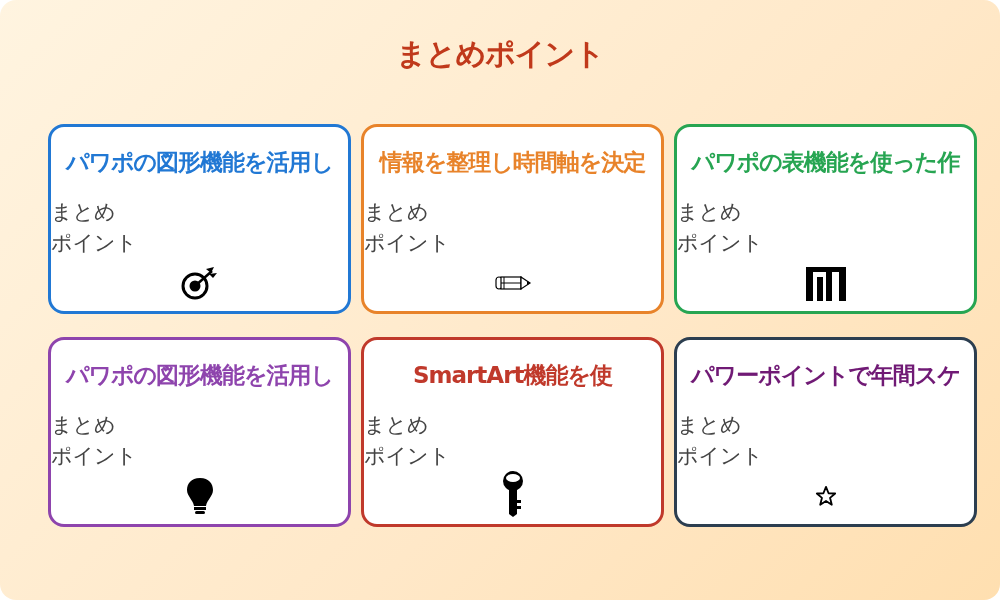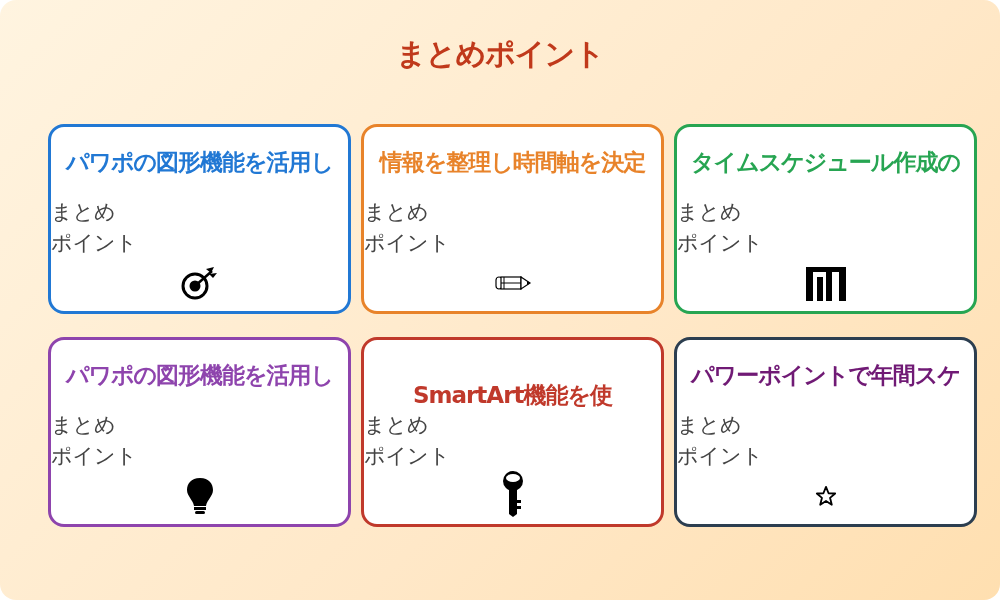--- a/index.html
+++ b/index.html
@@ -66,21 +66,21 @@
         <rect x="8" y="4" width="20" height="12" fill="#fff" stroke="#000" stroke-width="1.2"></rect>
         <line x1="8" y1="10" x2="28" y2="10" stroke="#000" stroke-width="1"></line>
         <line x1="11" y1="4" x2="11" y2="16" stroke="#000" stroke-width="1"></line>
         <path d="M28 4 L37 10 L28 16 Z" fill="#fff" stroke="#000" stroke-width="1.2"></path>
         <path d="M34 8 L37 10 L34 12 Z" fill="#000"></path>
       </svg>
     </div>
   </div>
 
   <div class="card" style="left:674px; top:124px; border-color:#27a552;">
-    <div class="card-title" style="color:#27a552;">タイムスケジュール作成の</div>
+    <div class="card-title" style="color:#27a552;">パワポの表機能を使った作</div>
     <div class="card-sub">
       <div>まとめ</div>
       <div>ポイント</div>
     </div>
     <div class="card-icon">
       <svg width="40" height="36" viewBox="0 0 40 36">
         <rect x="0" y="2" width="40" height="5" fill="#000"></rect>
         <rect x="0" y="2" width="7" height="34" fill="#000"></rect>
         <rect x="11" y="12" width="6" height="24" fill="#000"></rect>
         <rect x="20" y="2" width="6" height="34" fill="#000"></rect>
@@ -98,21 +98,21 @@
     <div class="card-icon">
       <svg width="30" height="40" viewBox="0 0 30 40">
         <path d="M15 2 C6 2 2 8 2 14 C2 20 8 24 9 30 L21 30 C22 24 28 20 28 14 C28 8 24 2 15 2 Z" fill="#000"></path>
         <rect x="9" y="31" width="12" height="3" fill="#000"></rect>
         <rect x="10" y="35" width="10" height="3" rx="1.5" fill="#000"></rect>
       </svg>
     </div>
   </div>
 
   <div class="card" style="left:361px; top:337px; border-color:#c0392b;">
-    <div class="card-title" style="color:#c0392b;margin-top:20px;">SmartArt機能を使</div>
+    <div class="card-title" style="color:#c0392b;">SmartArt機能を使</div>
     <div class="card-sub">
       <div>まとめ</div>
       <div>ポイント</div>
     </div>
     <div class="card-icon" style="top:130px; height:48px;">
       <svg width="26" height="48" viewBox="0 0 26 48">
         <ellipse cx="13" cy="11" rx="10" ry="10" fill="#000"></ellipse>
         <rect x="9" y="20" width="8" height="24" fill="#000"></rect>
         <rect x="17" y="30" width="4" height="3" fill="#000"></rect>
         <rect x="17" y="36" width="4" height="3" fill="#000"></rect>

